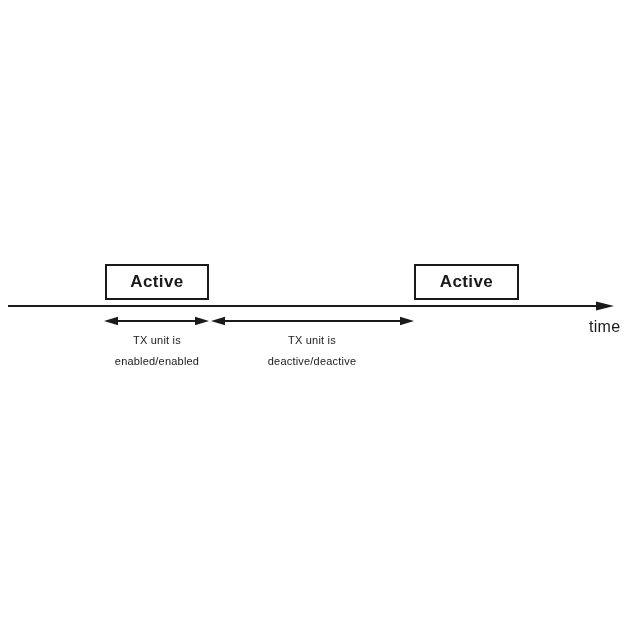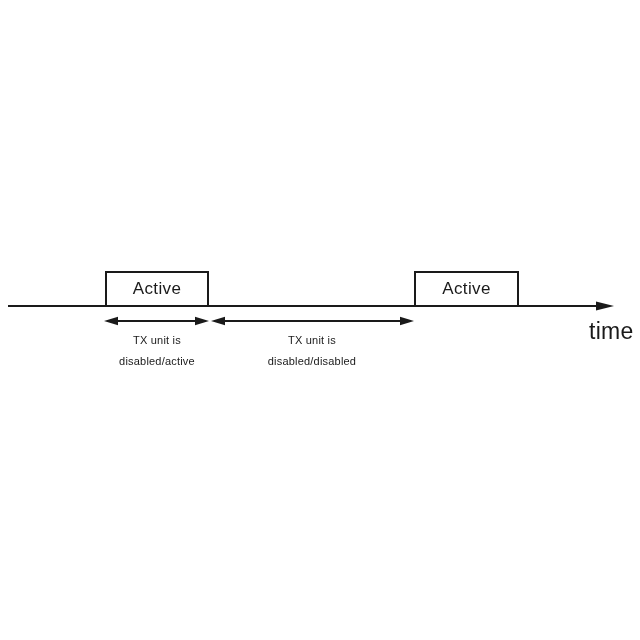--- a/index.html
+++ b/index.html
@@ -26,51 +26,52 @@
   .graphics {
     position: absolute;
     left: 0;
     top: 0;
     width: 640px;
     height: 640px;
     color: var(--line);
   }
   .pulse-box {
     position: absolute;
-    top: 271px;
+    top: 264px;
     height: 36px;
     box-sizing: border-box;
     border: 2px solid var(--line);
     background: var(--box_fill);
     display: flex;
     align-items: center;
     justify-content: center;
     font-size: 17px;
     letter-spacing: 0.4px;
     color: var(--text);
+    font-weight: bold;
   }
   .pulse-box.first  { left: 105px; width: 104px; }
   .pulse-box.second { left: 414px; width: 105px; }
   .annotation {
     position: absolute;
     top: 330px;
     text-align: center;
     font-size: 11px;
     line-height: 21px;
     letter-spacing: 0.2px;
     color: var(--text);
     white-space: nowrap;
   }
   .annotation.enabled  { left: 77px;  width: 160px; }
   .annotation.disabled { left: 227px; width: 170px; }
   .axis-label {
     position: absolute;
     left: 589px;
     top: 318px;
-    font-size: 23px;
+    font-size: 16px;
     letter-spacing: 0.3px;
     color: var(--text);
     text-align: center;
   }
 </style>
 </head>
 <body>
 
 <div class="canvas">
 
@@ -96,22 +97,22 @@
 
   <div class="pulse-box first">
     <span>Active</span>
   </div>
   <div class="pulse-box second">
     <span>Active</span>
   </div>
 
   <div class="annotation enabled">
     <div>TX unit is</div>
-    <div>disabled/active</div>
+    <div>enabled/enabled</div>
   </div>
   <div class="annotation disabled">
     <div>TX unit is</div>
-    <div>disabled/disabled</div>
+    <div>deactive/deactive</div>
   </div>
 
   <div class="axis-label">time</div>
 
 </div>
 
 </body></html>

